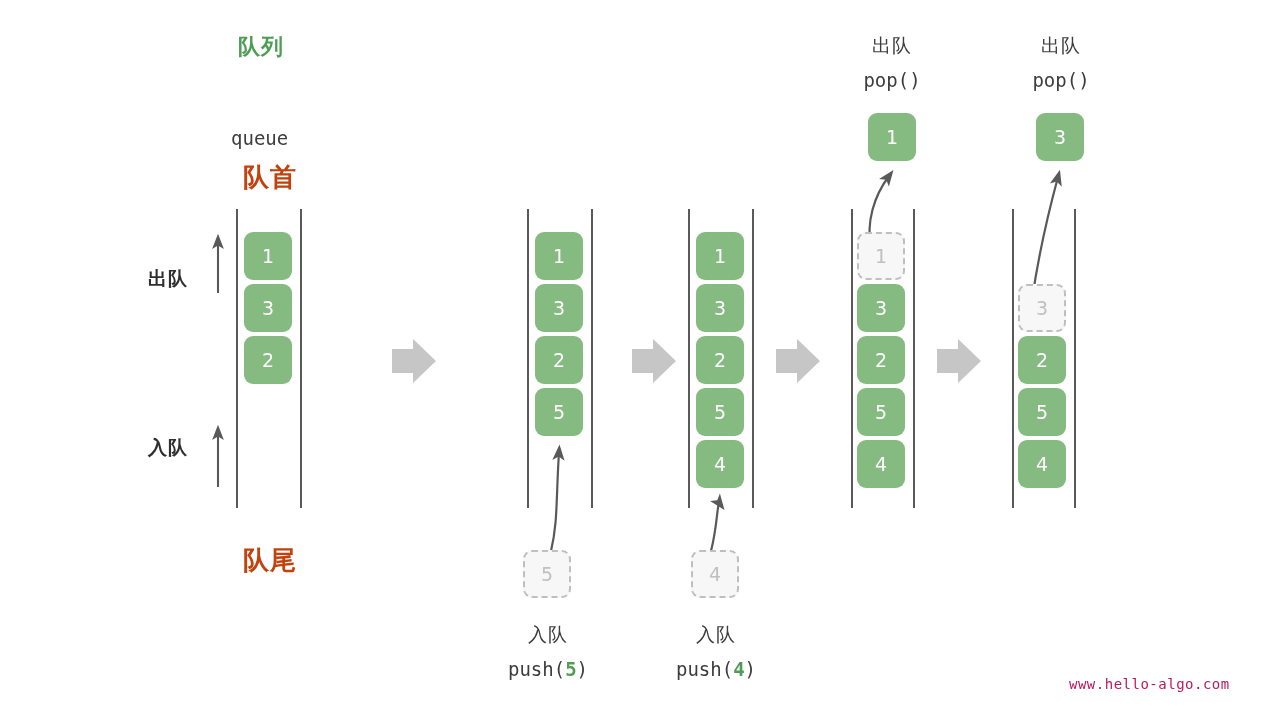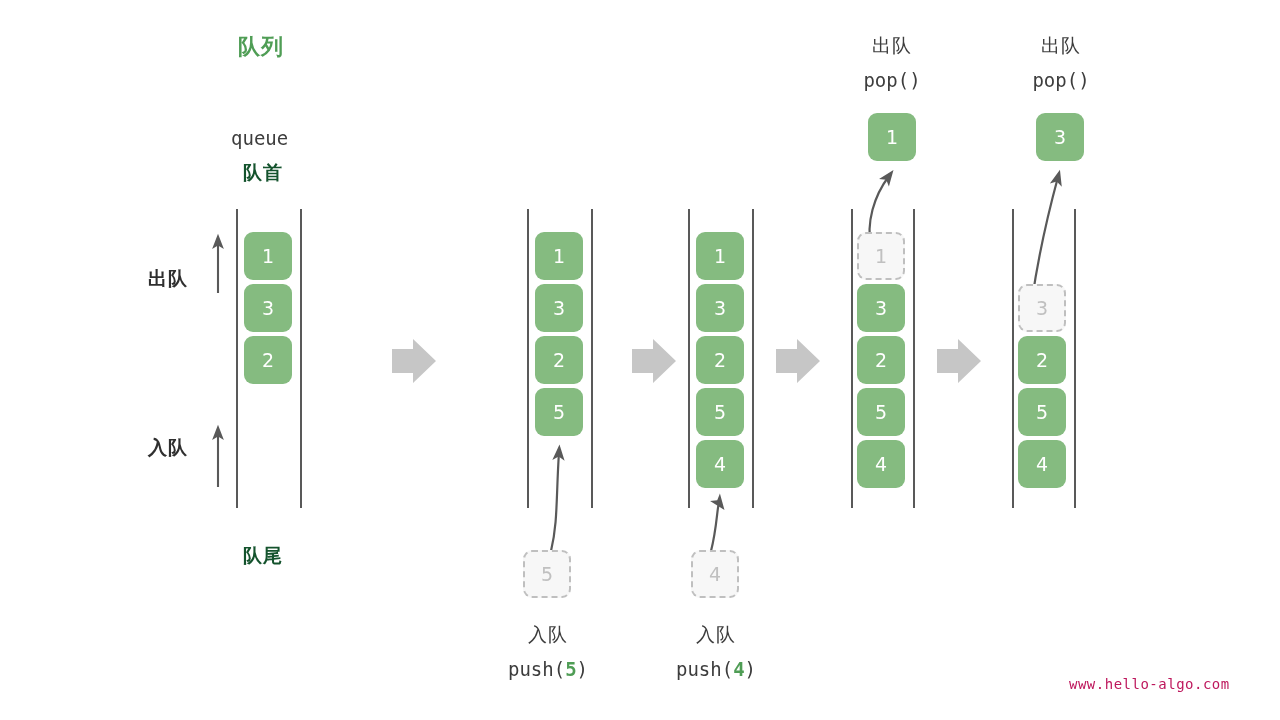--- a/index.html
+++ b/index.html
@@ -16,21 +16,21 @@
   
   .title-cn{
     font-size:22px;font-weight:bold;color:#4f9d55;
     letter-spacing:1px;
   }
   .title-en{
     font-size:19px;color:#3d3d3d;
     font-family:"DejaVu Sans Mono","Liberation Mono",monospace;
   }
 
-  .head-cn{font-size:19px;font-weight:bold;color:#14532d;letter-spacing:1px;}
+  .head-cn{font-size:26px;font-weight:bold;color:#c2410c;letter-spacing:1px;}
 
   .side-cn{font-size:19px;font-weight:bold;color:#2f2f2f;letter-spacing:1px;}
 
   .op-cn{font-size:19px;color:#3d3d3d;letter-spacing:1px;text-align:center;}
   .op-code{
     font-size:19px;color:#3d3d3d;text-align:center;
     font-family:"DejaVu Sans Mono","Liberation Mono",monospace;
   }
   .op-code .num{color:#4f9d55;font-weight:bold;}
 

